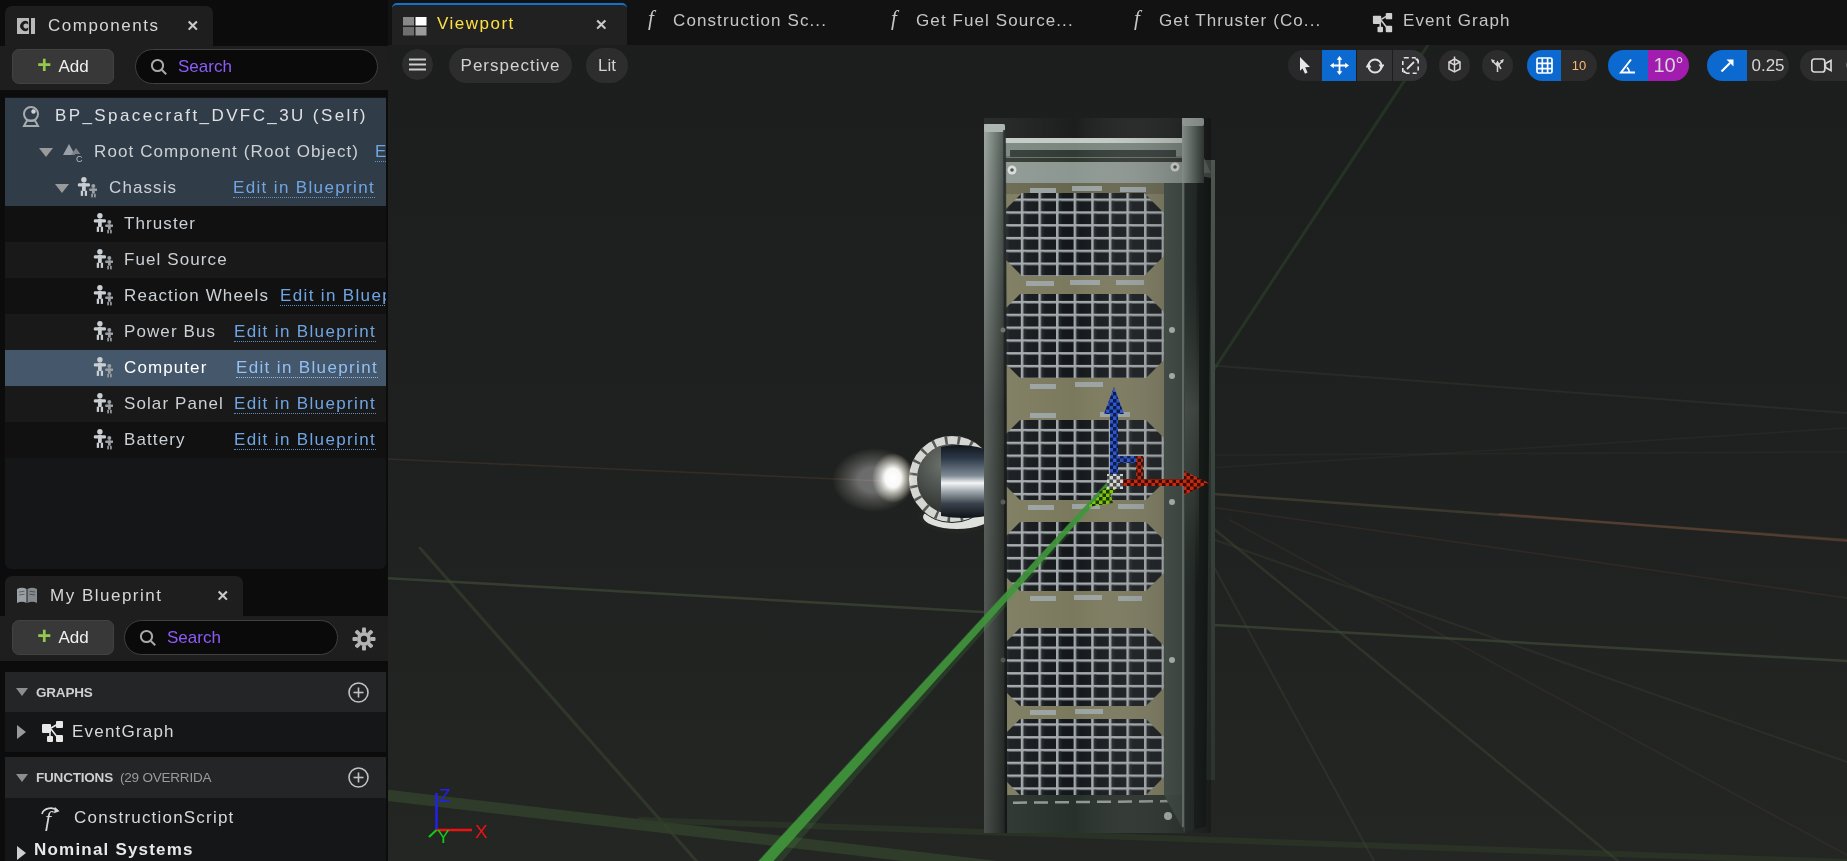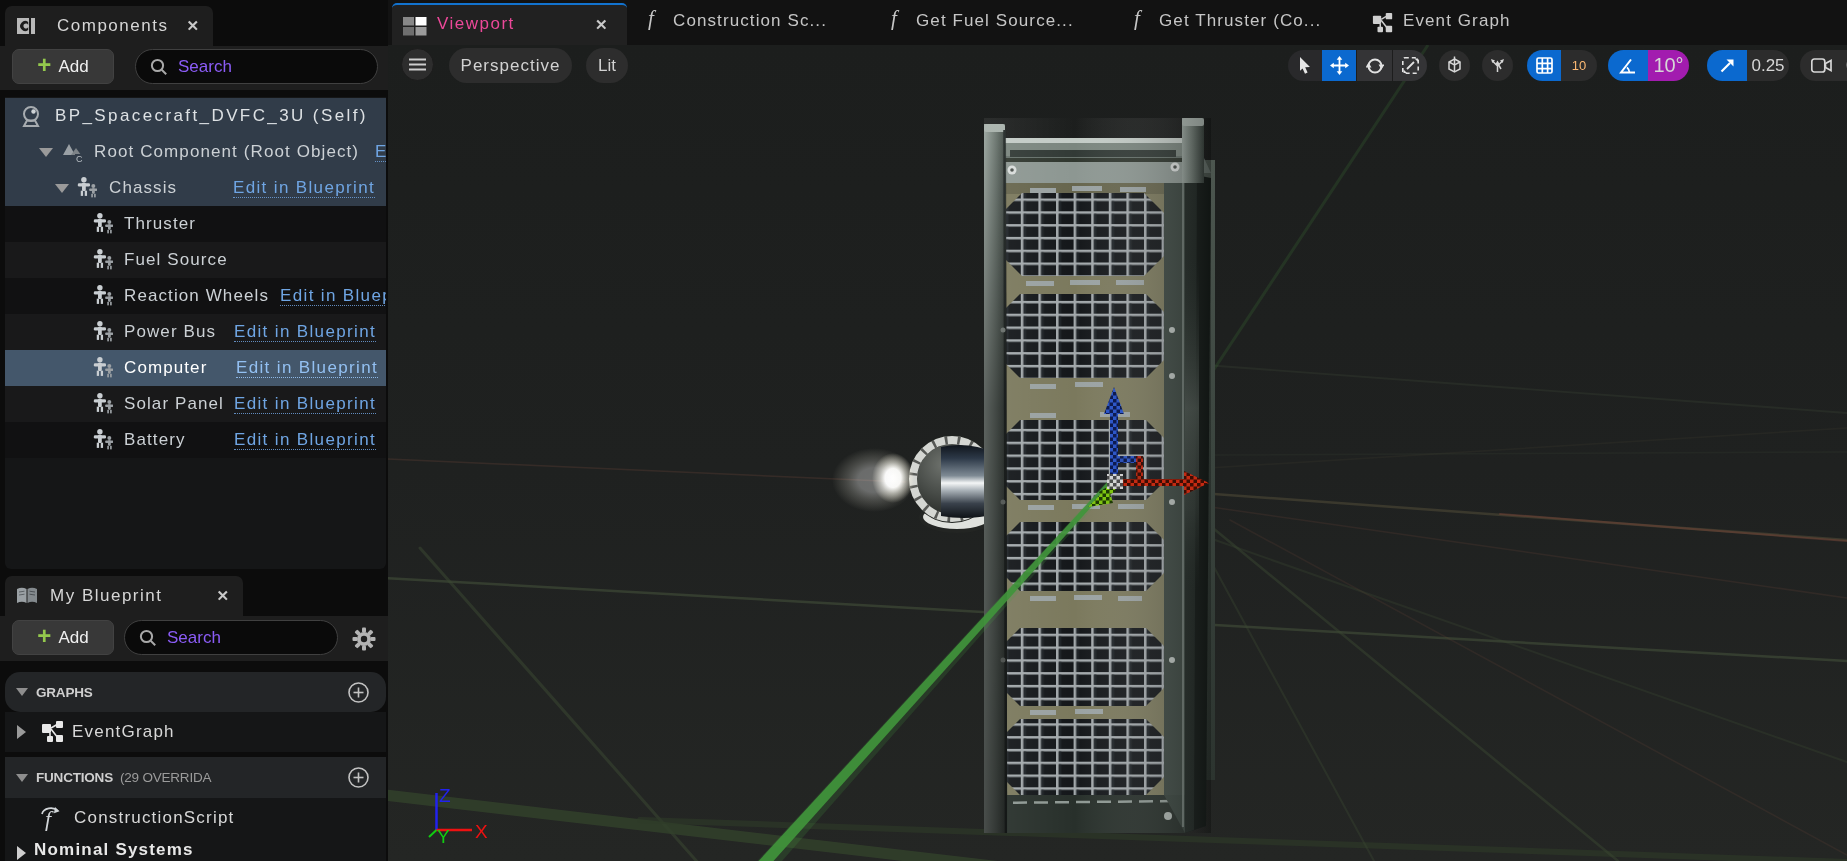--- a/index.html
+++ b/index.html
@@ -59,21 +59,21 @@
 
   <div class="abs" style="left:0;top:0;width:388px;height:861px;background:#0c0c0c;"></div>
 
   <div class="abs tab" style="left:5px;top:6px;width:208px;height:40px;">
     <svg width="20" height="20" style="margin-left:11px" viewBox="0 0 20 20">
       <rect x="1" y="2" width="12" height="16" fill="#b9b9b9"></rect>
       <path d="M11 6 a5 5 0 1 0 0 8 l0 -3 a2.5 2.5 0 1 1 0 -2 z" fill="#1e1e1e" transform="translate(1.2,0)"></path>
       <rect x="15" y="2" width="4" height="16" fill="#b9b9b9"></rect>
       <rect x="13" y="2" width="2" height="16" fill="#1e1e1e"></rect>
     </svg>
-    <span class="tabtxt" style="margin-left:21px;">Components</span>
+    <span class="tabtxt" style="margin-left:12px;">Components</span>
     <span class="closex" style="margin-left:auto;margin-right:14px;">✕</span>
   </div>
 
   <div class="abs toolbar" style="left:0;top:46px;width:388px;height:44px;">
     <div class="addbtn"><span class="plus">+</span>Add</div>
     <div class="search" style="left:135px;width:243px;">
       <svg class="mag" width="18" height="18" viewBox="0 0 18 18">
         <circle cx="7.5" cy="7.5" r="5.6" fill="none" stroke="#a9a9a9" stroke-width="2"></circle>
         <line x1="11.7" y1="11.7" x2="16.2" y2="16.2" stroke="#a9a9a9" stroke-width="2"></line>
       </svg>
@@ -194,21 +194,21 @@
             <rect x="12" y="20.5" width="4" height="5" rx="1"></rect>
             <rect x="2.5" y="12" width="5" height="4" rx="1"></rect>
             <rect x="20.5" y="12" width="5" height="4" rx="1"></rect>
           </g>
         </g>
       </g>
       <circle cx="14" cy="14" r="3.2" fill="#1e1e1e"></circle>
     </svg>
   </div>
 
-  <div class="abs secthdr" style="left:5px;top:672px;width:381px;height:40px;border-radius:15px;">
+  <div class="abs secthdr" style="left:5px;top:672px;width:381px;height:40px;">
     <div class="arrow" style="left:11px;top:16px;border-left-width:6px;border-right-width:6px;border-top-width:8px;border-top-color:#8e8e8e;"></div>
     <span style="margin-left:31px;">GRAPHS</span>
     <svg class="plusc" width="23" height="23" viewBox="0 0 23 23">
       <circle cx="11.5" cy="11.5" r="9.5" fill="none" stroke="#c2c2c2" stroke-width="1.6"></circle>
       <line x1="11.5" y1="6.5" x2="11.5" y2="16.5" stroke="#c2c2c2" stroke-width="1.6"></line>
       <line x1="6.5" y1="11.5" x2="16.5" y2="11.5" stroke="#c2c2c2" stroke-width="1.6"></line>
     </svg>
   </div>
   <div class="abs lrow" style="left:5px;top:712px;width:381px;height:40px;">
     <div class="rarrow" style="left:12px;top:13px;"></div>
@@ -248,21 +248,21 @@
   </div>
 
   <div class="abs" style="left:388px;top:0;width:1459px;height:45px;background:#121212;"></div>
   <div class="abs" style="left:392px;top:3px;width:235px;height:42px;background:#212121;border-top:2.5px solid #1273cf;border-radius:5px 5px 0 0;">
     <svg class="abs" style="left:11px;top:12px;" width="25" height="19" viewBox="0 0 25 19">
       <rect x="0" y="0" width="11" height="8.5" fill="#888888"></rect>
       <rect x="12.5" y="0" width="11" height="8.5" fill="#ffffff"></rect>
       <rect x="0" y="10" width="11" height="8.5" fill="#6f6f6f"></rect>
       <rect x="12.5" y="10" width="11" height="8.5" fill="#9b9b9b"></rect>
     </svg>
-    <span class="abs tabtxt" style="left:45px;top:9px;color:#ec4899;">Viewport</span>
+    <span class="abs tabtxt" style="left:45px;top:9px;color:#fde047;">Viewport</span>
     <span class="abs closex" style="left:203px;top:11px;">✕</span>
   </div>
   <div class="abs" style="left:646px;top:0;width:1200px;height:45px;color:#c6c6c6;font-size:17px;letter-spacing:1.1px;">
     <span class="abs" style="left:2px;top:6px;font-family:'Liberation Serif';font-style:italic;font-size:21px;">f</span>
     <span class="abs" style="left:27px;top:11px;">Construction Sc...</span>
     <span class="abs" style="left:245px;top:6px;font-family:'Liberation Serif';font-style:italic;font-size:21px;">f</span>
     <span class="abs" style="left:270px;top:11px;">Get Fuel Source...</span>
     <span class="abs" style="left:488px;top:6px;font-family:'Liberation Serif';font-style:italic;font-size:21px;">f</span>
     <span class="abs" style="left:513px;top:11px;">Get Thruster (Co...</span>
     <svg class="abs" style="left:726px;top:12px;" width="22" height="22" viewBox="0 0 24 24">

